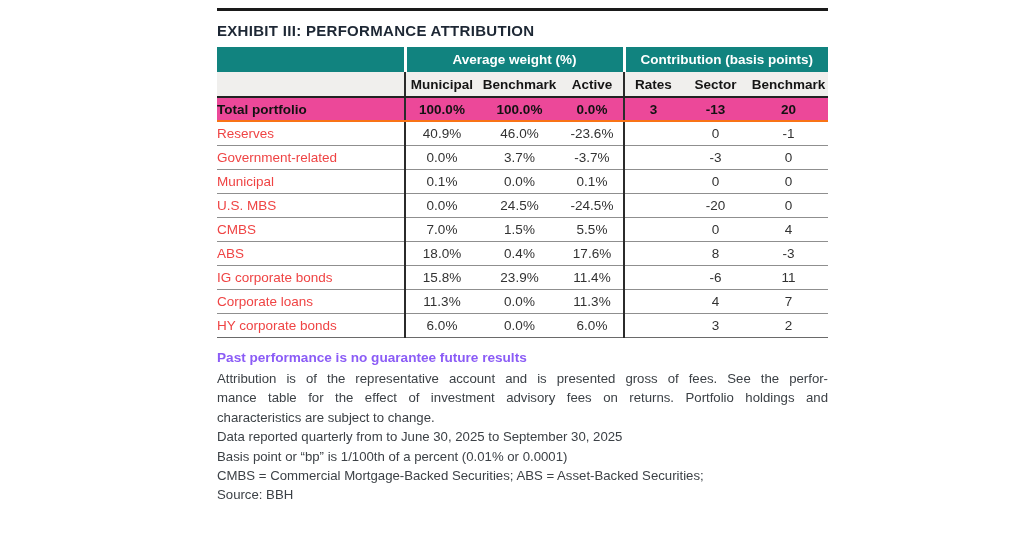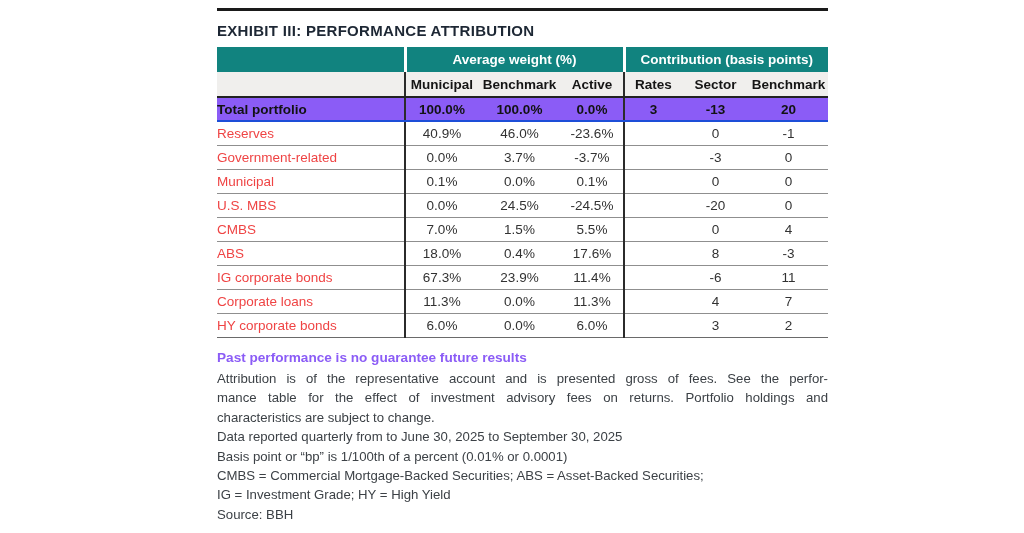--- a/index.html
+++ b/index.html
@@ -58,24 +58,24 @@
     border-bottom: 1px solid #8f8f8f;
     background: #ffffff;
   }
   td.label {
     text-align: left;
     padding-left: 8px;
     color: #ef4444;
   }
   .vdiv { border-left: 2px solid #2b2b2b; }
   tr.total td {
-    background: #8b5cf6;
+    background: #ec4899;
     font-weight: bold;
     color: #121212;
-    border-bottom: 2px solid #1d4ed8;
+    border-bottom: 2px solid #f97316;
   }
   tr.last td { border-bottom: 1px solid #6a6a6a; }
   .notes {
     margin-top: 10px;
     width: 611px;
     font-size: 13.2px;
     line-height: 19.4px;
     color: #3c4146;
   }
   .note-headline {
@@ -180,21 +180,21 @@
         <td class="label">ABS</td>
         <td class="vdiv">18.0%</td>
         <td>0.4%</td>
         <td>17.6%</td>
         <td class="vdiv"></td>
         <td>8</td>
         <td>-3</td>
       </tr>
       <tr>
         <td class="label">IG corporate bonds</td>
-        <td class="vdiv">67.3%</td>
+        <td class="vdiv">15.8%</td>
         <td>23.9%</td>
         <td>11.4%</td>
         <td class="vdiv"></td>
         <td>-6</td>
         <td>11</td>
       </tr>
       <tr>
         <td class="label">Corporate loans</td>
         <td class="vdiv">11.3%</td>
         <td>0.0%</td>
@@ -216,17 +216,16 @@
   </table>
 
   <div class="notes">
     <div class="note-headline">Past performance is no guarantee future results</div>
     <div class="jline">Attribution is of the representative account and is presented gross of fees. See the perfor-</div>
     <div class="jline">mance table for the effect of investment advisory fees on returns. Portfolio holdings and</div>
     <div>characteristics are subject to change.</div>
     <div>Data reported quarterly from to June 30, 2025 to September 30, 2025</div>
     <div>Basis point or “bp” is 1/100th of a percent (0.01% or 0.0001)</div>
     <div>CMBS = Commercial Mortgage-Backed Securities; ABS = Asset-Backed Securities;</div>
-    <div>IG = Investment Grade; HY = High Yield</div>
     <div>Source: BBH</div>
   </div>
 
 </div>
 
 </body></html>

